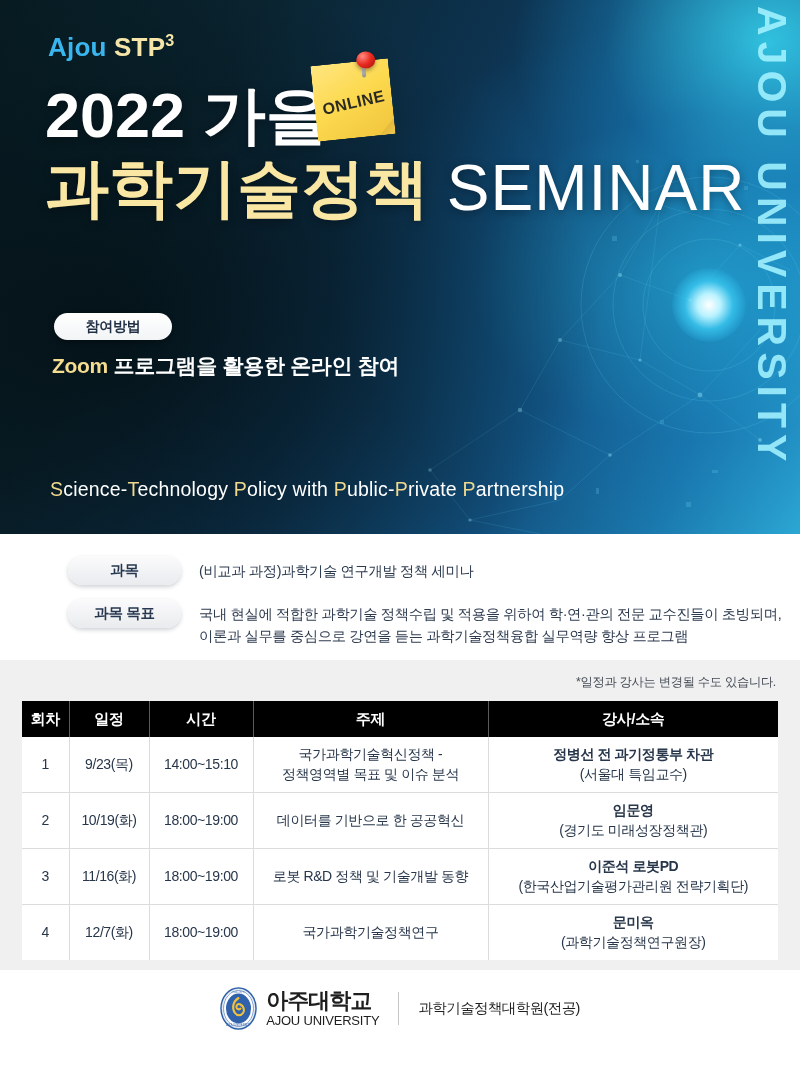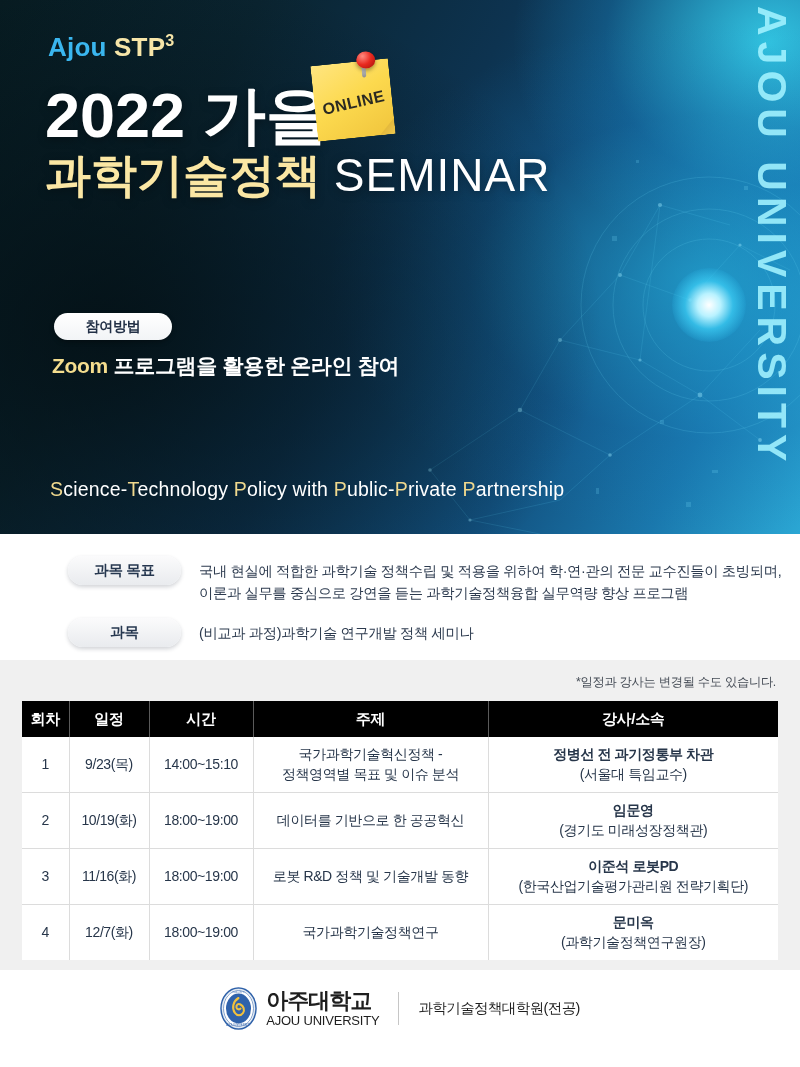--- a/index.html
+++ b/index.html
@@ -94,21 +94,21 @@
     font-weight: 700;
     color: #ffffff;
     letter-spacing: 0px;
     white-space: nowrap;
     text-shadow: 0 2px 10px rgba(0,0,0,0.35);
   }
   .title-2 {
     position: absolute;
     left: 45px;
     top: 145px;
-    font-size: 46px;
+    font-size: 64px;
     font-weight: 700;
     white-space: nowrap;
     text-shadow: 0 2px 10px rgba(0,0,0,0.35);
   }
   .title-2 .ko { color: #fbe7a4; }
   .title-2 .en { color: #ffffff; font-weight: 400; letter-spacing: 1px; }
 
   
   .sticky {
     position: absolute;
@@ -422,27 +422,27 @@
   <div class="join-pill">참여방법</div>
   <div class="join-text">
     <span class="hl">Zoom</span><span class="rest"> 프로그램을 활용한 온라인 참여</span>
   </div>
 
   <div class="tagline"><span class="c">S</span><span class="w">cience-</span><span class="c">T</span><span class="w">echnology </span><span class="c">P</span><span class="w">olicy with </span><span class="c">P</span><span class="w">ublic-</span><span class="c">P</span><span class="w">rivate </span><span class="c">P</span><span class="w">artnership</span></div>
 </div>
 
 <div class="info">
   <div class="info-row">
+    <div class="info-pill">과목</div>
+    <div class="info-text">(비교과 과정)과학기술 연구개발 정책 세미나</div>
+  </div>
+  <div class="info-row">
     <div class="info-pill">과목 목표</div>
     <div class="info-text">국내 현실에 적합한 과학기술 정책수립 및 적용을 위하여 학·연·관의 전문 교수진들이 초빙되며,
 이론과 실무를 중심으로 강연을 듣는 과학기술정책융합 실무역량 향상 프로그램</div>
-  </div>
-  <div class="info-row">
-    <div class="info-pill">과목</div>
-    <div class="info-text">(비교과 과정)과학기술 연구개발 정책 세미나</div>
   </div>
 </div>
 
 <div class="band">
   <div class="note">*일정과 강사는 변경될 수도 있습니다.</div>
   <table class="sched">
     <colgroup>
       <col class="c-no">
         <col class="c-date">
         <col class="c-time">

